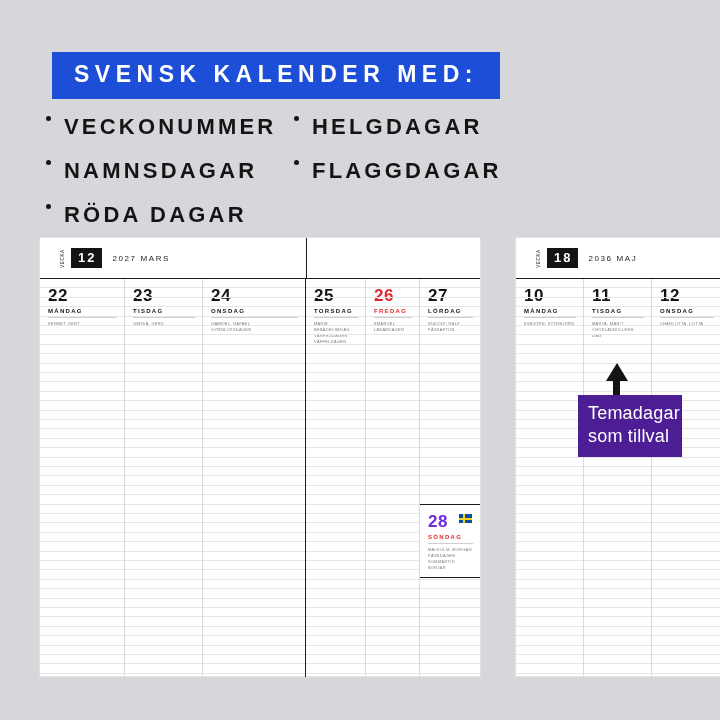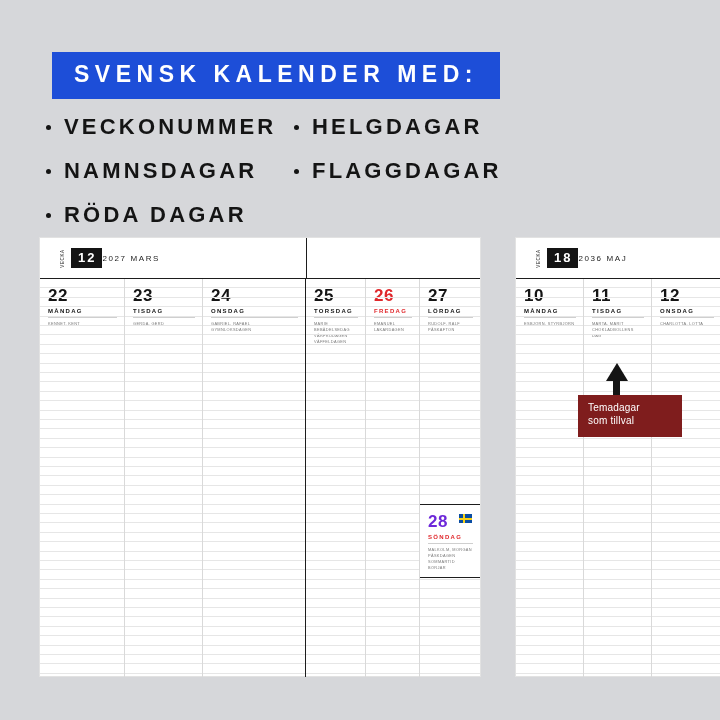--- a/index.html
+++ b/index.html
@@ -29,21 +29,20 @@
   .bullets{
     position:absolute;
     left:46px; top:116px;
     width:620px;
   }
   .bullet-col{ position:absolute; }
   .col-a{ left:0; top:0; }
   .col-b{ left:248px; top:0; }
   .bullet{
     display:flex;
-    align-items:center;
     font-size:22px;
     font-weight:700;
     letter-spacing:3.2px;
     color:#141414;
     line-height:1;
     margin-bottom:22px;
     white-space:nowrap;
   }
   .bullet .dot{
     width:5px;height:5px;border-radius:50%;
@@ -81,20 +80,21 @@
   }
   .week-num{
     background:#141414;color:#fff;
     font-size:13px;font-weight:700;
     letter-spacing:2px;
     padding:3px 6px 4px 7px;
     line-height:1;
     margin-left:2px;
   }
   .month-label{
+    margin-left:10px;
     font-size:8px;
     letter-spacing:1.6px;
     color:#1d1d1d;
     font-weight:400;
   }
   .head-split{
     position:absolute;
     top:0;bottom:0;
     width:1px;background:#1d1d1d;
   }
@@ -190,24 +190,24 @@
   }
   .arrow-stem{
     position:absolute;
     left:35px; top:16px;
     width:7px;height:18px;
     background:#141414;
   }
   .callout-box{
     position:absolute;
     left:0; top:32px;
-    background:#7f1d1d;
+    background:#4c1d95;
     color:#ffffff;
     padding:7px 10px 9px 10px;
-    font-size:10px;
+    font-size:18px;
     line-height:1.28;
     letter-spacing:.2px;
     width:84px;
   }
 </style>
 </head>
 <body>
 
 <div class="banner">SVENSK KALENDER MED:</div>
 

